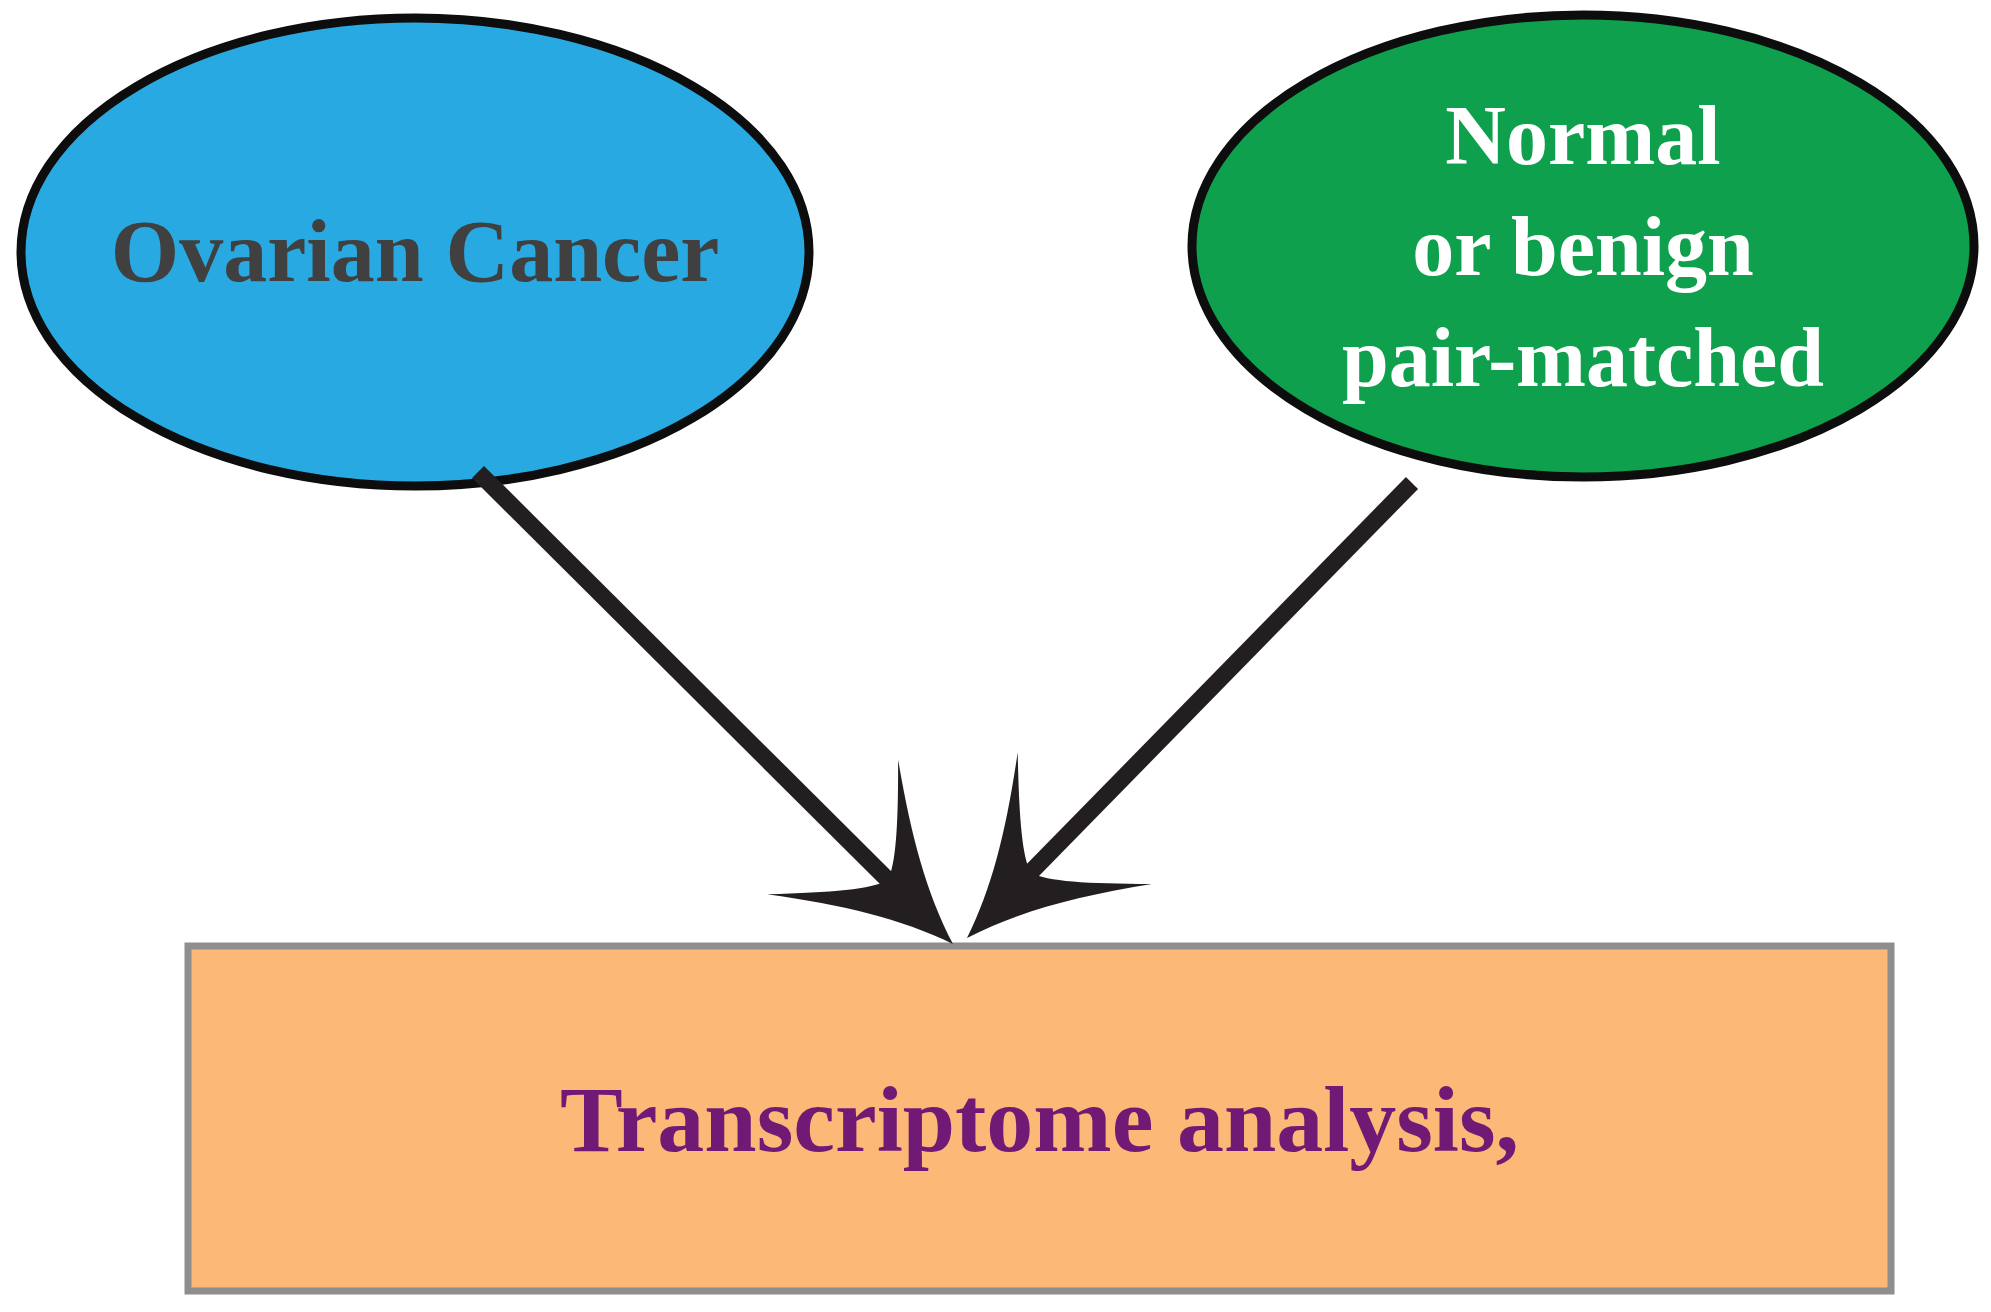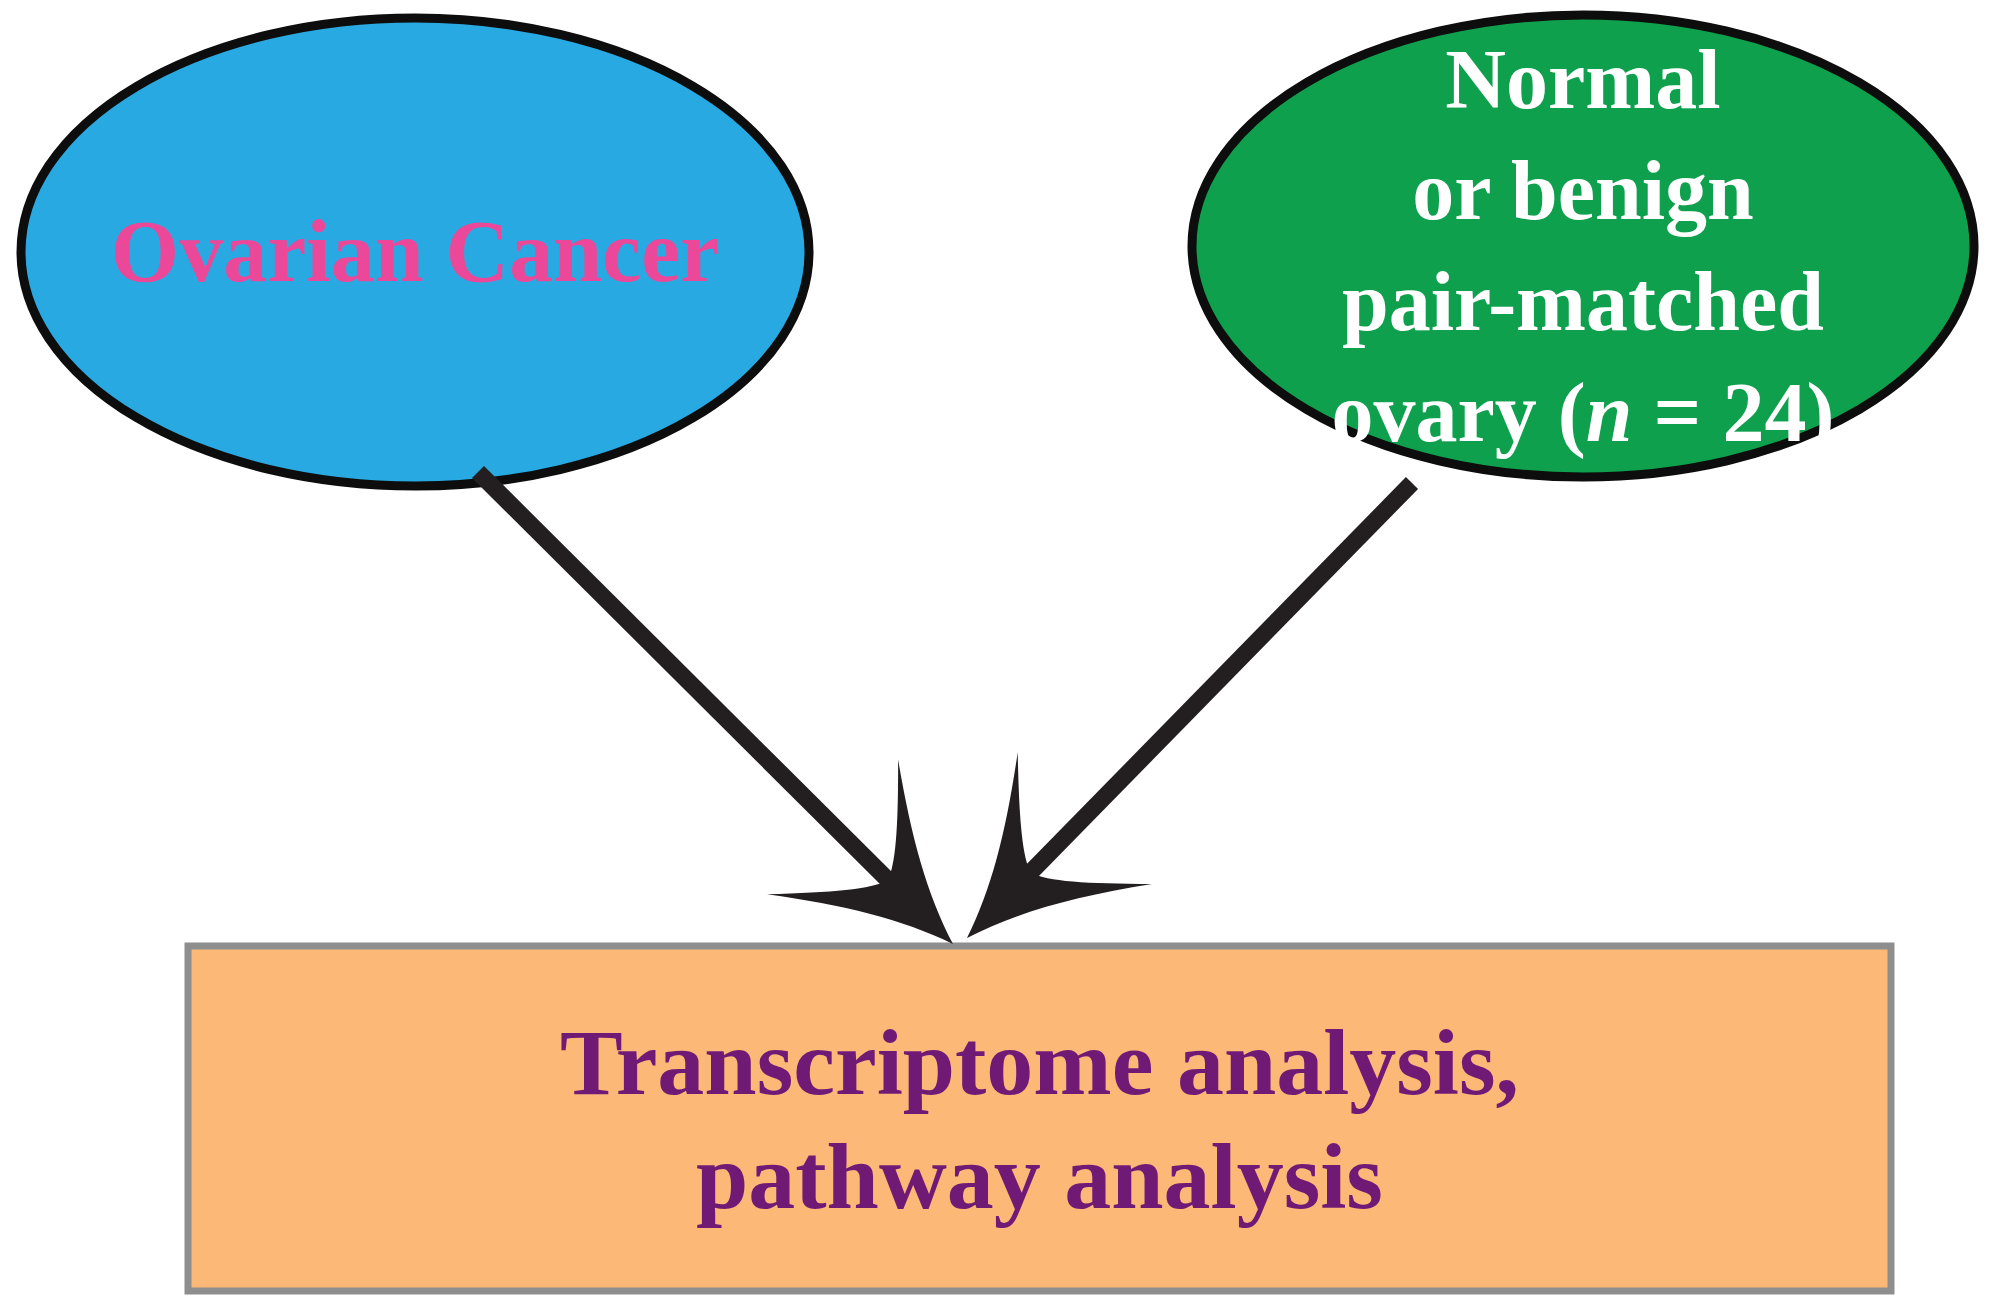--- a/index.html
+++ b/index.html
@@ -81,29 +81,27 @@
       <g transform="translate(967,938) rotate(134.5)">
         <path d="M 0 0
                  C -55 -18 -105 -48 -168 -94
                  C -122 -47 -97 -18 -91 0
                  C -97 18 -122 47 -168 94
                  C -105 48 -55 18 0 0 Z" fill="#231F20"></path>
       </g>
     </g>
   </svg>
 
-  <div class="node-label ellipse-label" style="left: 17px; top: 15px; width: 796px; height: 474px; color: #ec4899;">
+  <div class="node-label ellipse-label" style="left: 17px; top: 15px; width: 796px; height: 474px; color: #404040;">
     <div class="line">Ovarian Cancer</div>
   </div>
 
   <div class="node-label ellipse-label green-label" style="left: 1186px; top: 14px; width: 794px; height: 464px; color: rgb(255, 255, 255);">
     <div class="line">Normal</div>
     <div class="line">or benign</div>
     <div class="line">pair-matched</div>
-    <div class="line"><span>ovary (</span><span class="n-italic">n</span><span> = 24)</span></div>
   </div>
 
   <div class="node-label box-label" style="left: 188px; top: 946px; width: 1703px; height: 345px; color: #701a75;">
     <div class="line">Transcriptome analysis,</div>
-    <div class="line">pathway analysis</div>
   </div>
 
 </div>
 
 </body></html>

